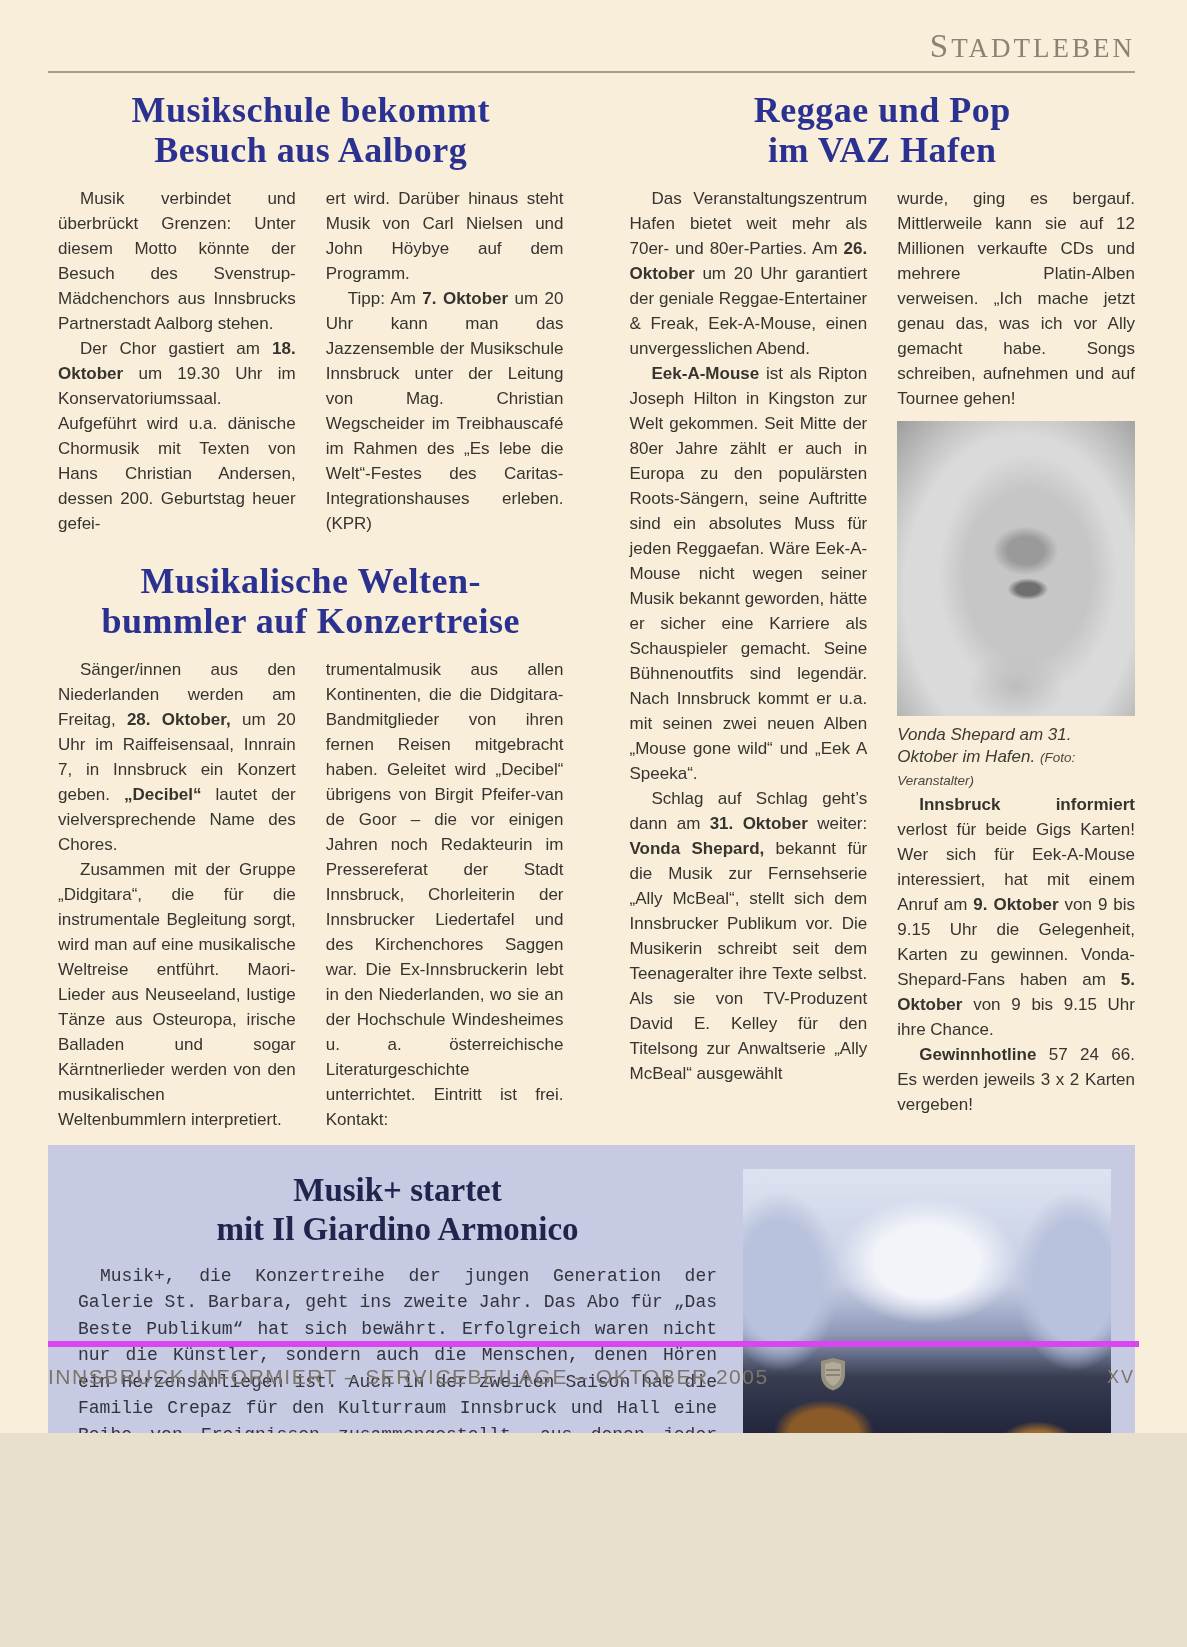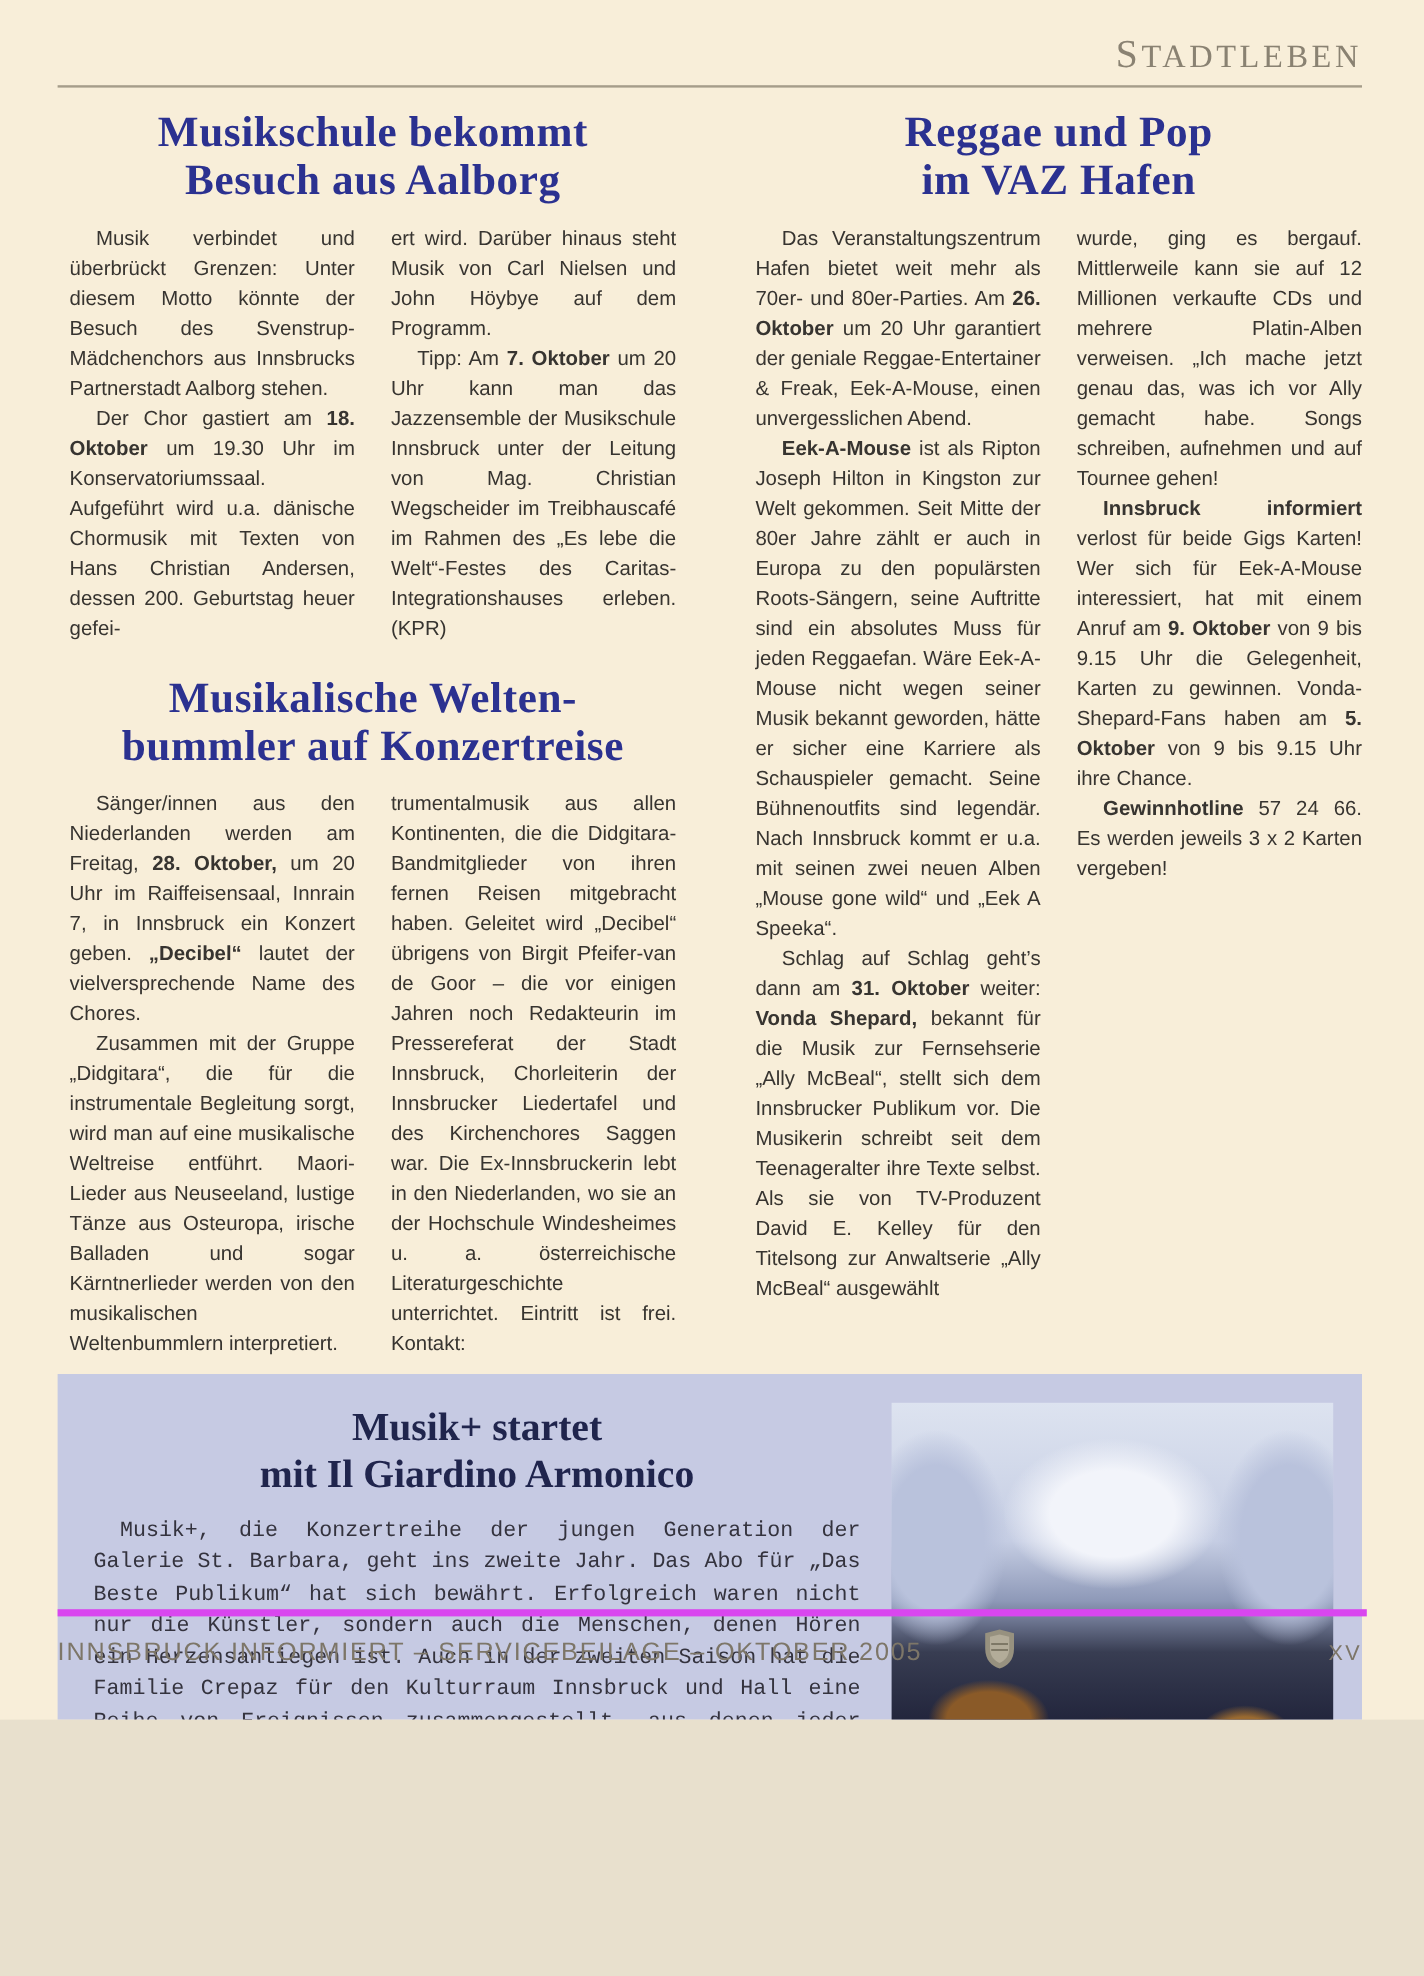--- a/index.html
+++ b/index.html
@@ -185,20 +185,27 @@
           <span>im VAZ Hafen</span>
         </h1>
         <div class="cols">
           <div class="col">
             <p class="ind"><span>Das Veranstaltungszentrum Hafen bietet weit mehr als 70er- und 80er-Parties. Am </span><span class="b">26. Oktober</span><span> um 20 Uhr garantiert der geniale Reggae-Entertainer &amp; Freak, Eek-A-Mouse, einen unvergesslichen Abend.</span></p>
             <p class="ind"><span class="b">Eek-A-Mouse</span><span> ist als Ripton Joseph Hilton in Kingston zur Welt gekommen. Seit Mitte der 80er Jahre zählt er auch in Europa zu den populärsten Roots-Sängern, seine Auftritte sind ein absolutes Muss für jeden Reggaefan. Wäre Eek-A-Mouse nicht wegen seiner Musik bekannt geworden, hätte er sicher eine Karriere als Schauspieler gemacht. Seine Bühnenoutfits sind legendär. Nach Innsbruck kommt er u.a. mit seinen zwei neuen Alben „Mouse gone wild“ und „Eek A Speeka“.</span></p>
             <p class="ind"><span>Schlag auf Schlag geht’s dann am </span><span class="b">31. Oktober</span><span> weiter: </span><span class="b">Vonda Shepard,</span><span> bekannt für die Musik zur Fernsehserie „Ally McBeal“, stellt sich dem Innsbrucker Publikum vor. Die Musikerin schreibt seit dem Teenageralter ihre Texte selbst. Als sie von TV-Produzent David E. Kelley für den Titelsong zur Anwaltserie „Ally McBeal“ ausgewählt</span></p>
           </div>
           <div class="col">
             <p><span>wurde, ging es bergauf. Mittlerweile kann sie auf 12 Millionen verkaufte CDs und mehrere Platin-Alben verweisen. „Ich mache jetzt genau das, was ich vor Ally gemacht habe. Songs schreiben, aufnehmen und auf Tournee gehen!</span></p>
+            <figure class="fig" style="margin:10px 0 0 0">
+              <div class="photo-vonda"></div>
+              <figcaption class="caption">
+                <span>Vonda Shepard am 31. Oktober im Hafen.</span>
+                <span class="credit">(Foto: Veranstalter)</span>
+              </figcaption>
+            </figure>
             <p class="ind after-fig"><span class="b">Innsbruck informiert</span><span> verlost für beide Gigs Karten! Wer sich für Eek-A-Mouse interessiert, hat mit einem Anruf am </span><span class="b">9. Oktober</span><span> von 9 bis 9.15 Uhr die Gelegenheit, Karten zu gewinnen. Vonda-Shepard-Fans haben am </span><span class="b">5. Oktober</span><span> von 9 bis 9.15 Uhr ihre Chance.</span></p>
             <p class="ind"><span class="b">Gewinnhotline</span><span> 57 24 66. Es werden jeweils 3 x 2 Karten vergeben!</span></p>
           </div>
         </div>
       </section>
 
     </div>
   </div>
 
   <section class="promo-box">

